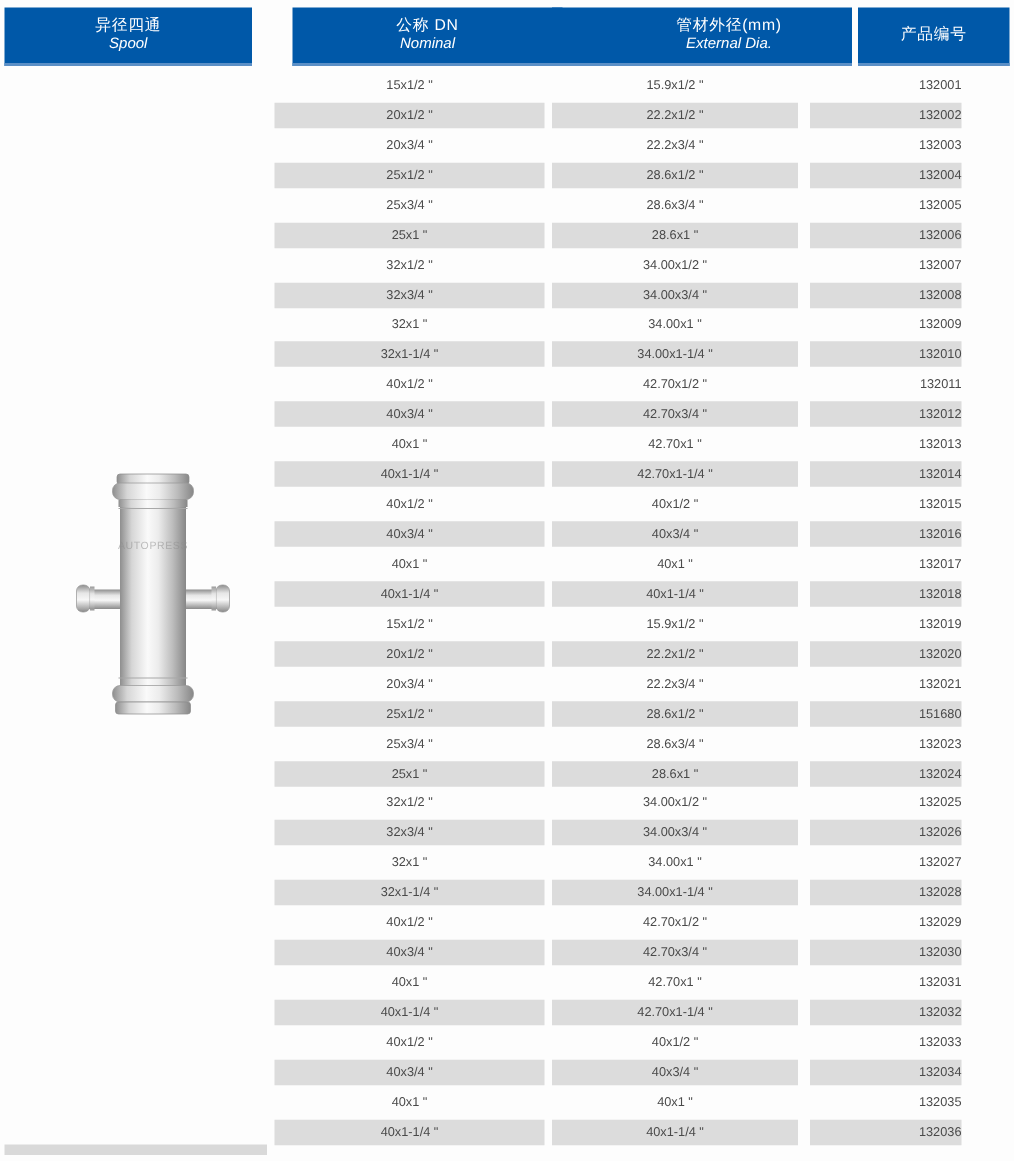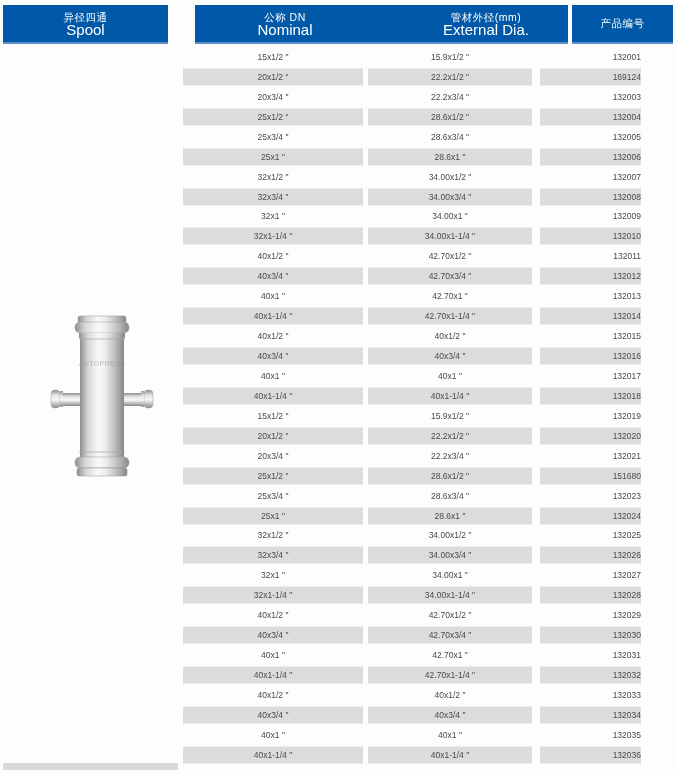--- a/index.html
+++ b/index.html
@@ -13,21 +13,21 @@
   
   .hdr{
     position:absolute;top:5px;height:37px;
     background:var(--header-blue,#0058A8);
     border-bottom:2px solid var(--header-blue-light,#5b8fc6);
     color:#ffffff;
     display:flex;flex-direction:column;justify-content:center;align-items:center;
     text-align:center;
   }
   .hdr .zh{font-size:10.5px;line-height:12.5px;letter-spacing:0.5px;}
-  .hdr .en{font-size:15px;line-height:12.5px;}
+  .hdr .en{font-size:10px;line-height:12.5px;font-style:italic;}
   .hdr-1{left:3px;width:165px;}
   .hdr-2{left:195px;width:180px;}
   .hdr-3{left:368px;width:164px;padding-left:36px;}
   .hdr-4{left:572px;width:101px;}
   
   .tbody{
     position:absolute;left:0;top:47px;width:676px;height:718px;
     display:flex;flex-direction:column;
   }
   .row{position:relative;flex:1 1 auto;}
@@ -73,21 +73,21 @@
   <div class="tbody">
     <div class="row">
       <div class="cell c-nominal">15x1/2 "</div>
       <div class="cell c-external">15.9x1/2 "</div>
       <div class="cell c-code">132001</div>
     </div>
 
     <div class="row shaded">
       <div class="cell c-nominal">20x1/2 "</div>
       <div class="cell c-external">22.2x1/2 "</div>
-      <div class="cell c-code">169124</div>
+      <div class="cell c-code">132002</div>
     </div>
 
     <div class="row">
       <div class="cell c-nominal">20x3/4 "</div>
       <div class="cell c-external">22.2x3/4 "</div>
       <div class="cell c-code">132003</div>
     </div>
 
     <div class="row shaded">
       <div class="cell c-nominal">25x1/2 "</div>

